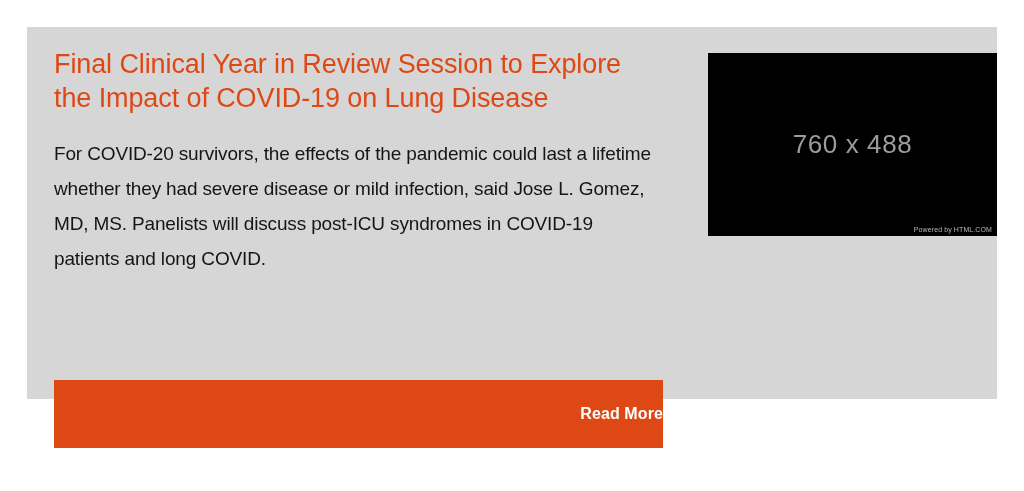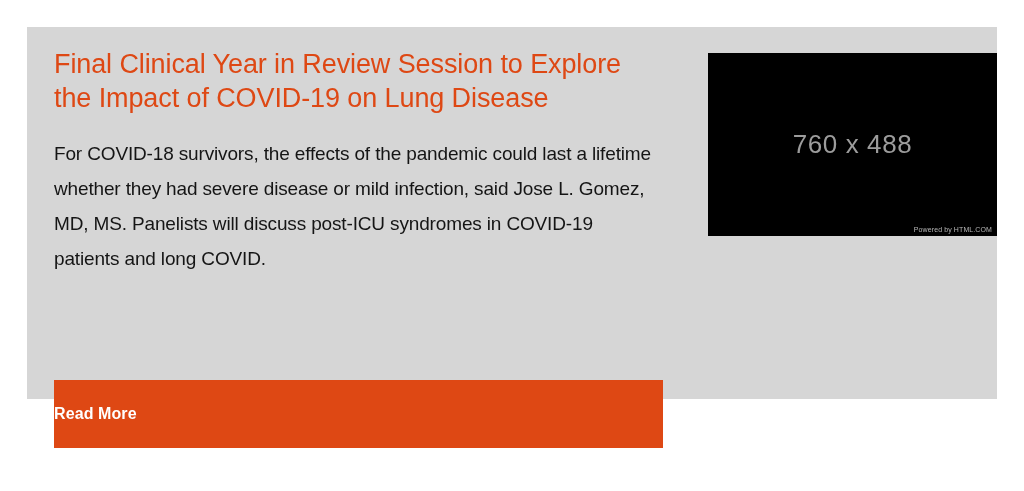--- a/index.html
+++ b/index.html
@@ -64,21 +64,21 @@
     height: 68px;
     background: #de4814;
     border: none;
     margin: 0;
     padding: 0;
     color: #ffffff;
     font-family: "Liberation Sans", sans-serif;
     font-size: 16px;
     font-weight: bold;
     line-height: 68px;
-    text-align: left;
+    text-align: right;
     text-decoration: none;
     cursor: pointer;
     letter-spacing: 0.1px;
   }
 
   .media-slot {
     position: absolute;
     left: 681px;
     top: 26px;
     width: 289px;
@@ -111,21 +111,21 @@
     white-space: nowrap;
   }
 </style>
 </head>
 <body>
 
 <div class="promo-card">
 
   <div class="card-body">
     <h2 class="headline">Final Clinical Year in Review Session to Explore the Impact of COVID-19 on Lung Disease</h2>
-    <p class="summary">For COVID-18 survivors, the effects of the pandemic could last a lifetime whether they had severe disease or mild infection, said Jose L. Gomez, MD, MS. Panelists will discuss post-ICU syndromes in COVID-19 patients and long COVID.</p>
+    <p class="summary">For COVID-20 survivors, the effects of the pandemic could last a lifetime whether they had severe disease or mild infection, said Jose L. Gomez, MD, MS. Panelists will discuss post-ICU syndromes in COVID-19 patients and long COVID.</p>
   </div>
 
   <a class="read-more-button" href="#">Read More</a>
 
   <div class="media-slot">
     <div class="media-dimensions">760 x 488</div>
     <div class="media-watermark">Powered by HTML.COM</div>
   </div>
 
 </div>

